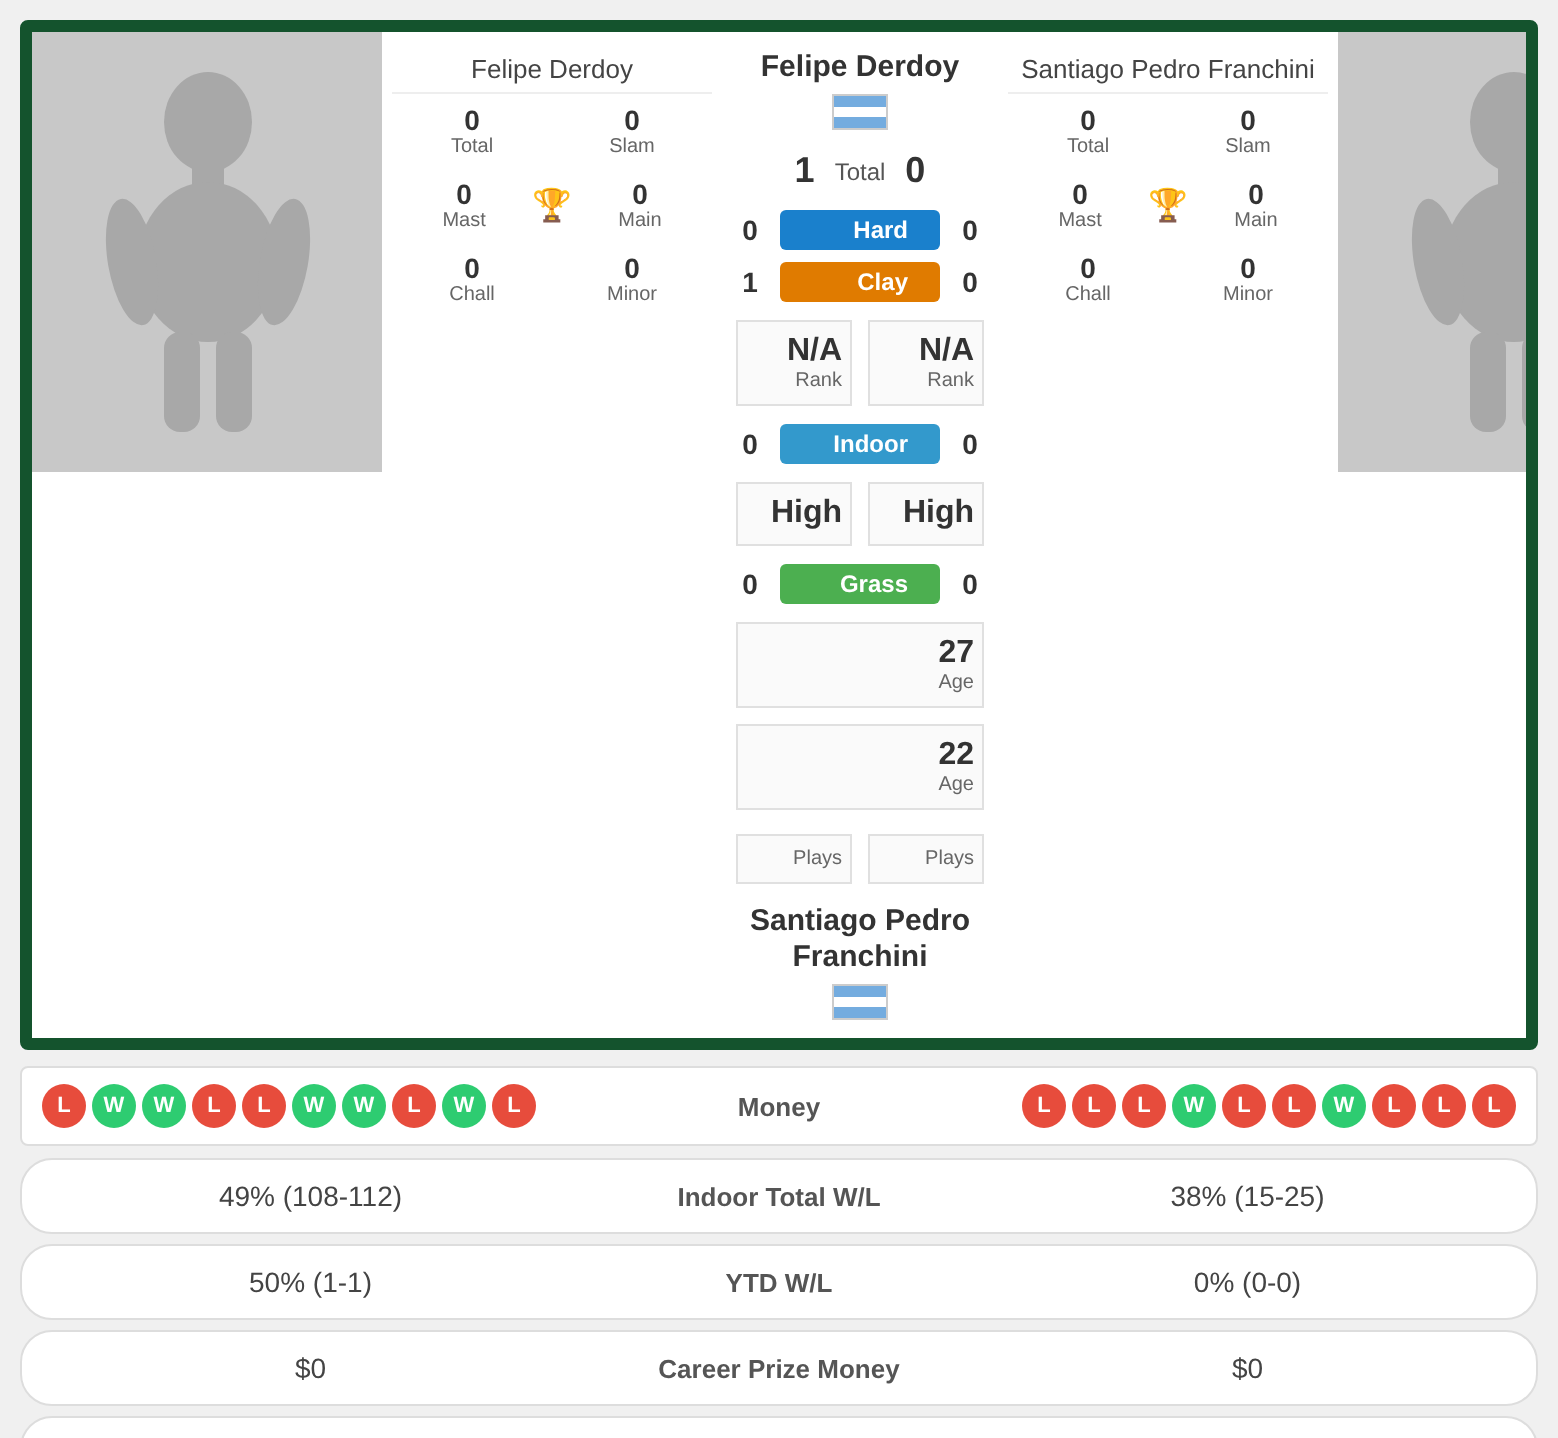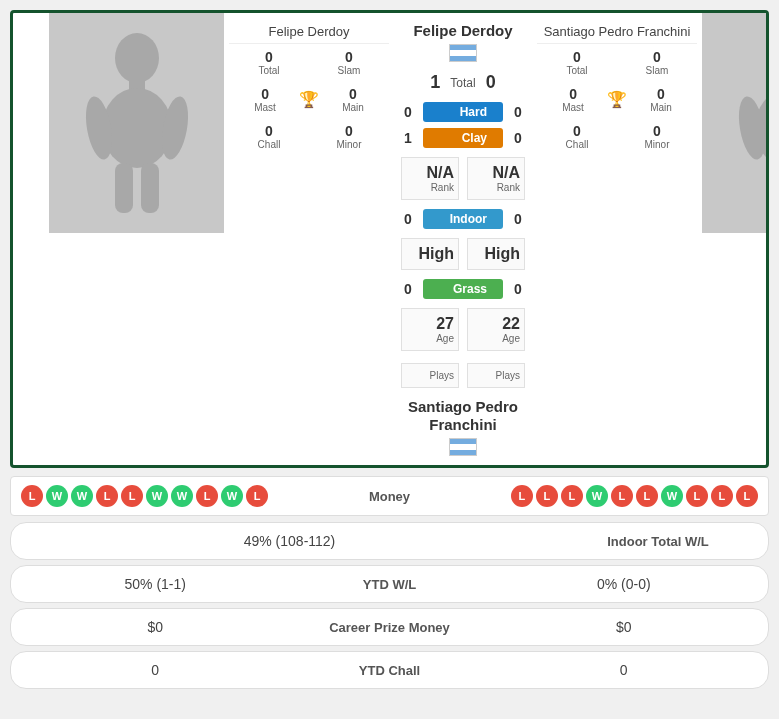--- a/index.html
+++ b/index.html
@@ -15,25 +15,24 @@
     .container {
       width: 779px;
       background: #f0f0f0;
       padding: 10px;
     }
 
     
     .players-section {
       display: flex;
       background: #fff;
-      border: 3px solid #14532d;
+      border: 6px solid #14532d;
       border-radius: 4px;
       margin-bottom: 8px;
       overflow: hidden;
-      padding-left: 36px;
     }
 
     
     .player-stats-left {
       width: 170px;
       flex-shrink: 0;
       background: #fff;
       padding: 5px;
     }
 
@@ -405,21 +404,21 @@
           <span class="mid-box-val">High</span>
         </div>
       </div>
 
       <div class="surface-row">
         <span class="surface-score">0</span>
         <span class="surface-badge badge-grass">Grass</span>
         <span class="surface-score">0</span>
       </div>
 
-      <div style="display:flex; width:100%; gap:4px; margin: 4px 0;">
+      <div style="display:flex; width:100%; gap:4px; margin: 4px 0; flex-direction: column;">
         <div class="mid-box">
           <span class="mid-box-val">27</span>
           <span class="mid-box-lbl">Age</span>
         </div>
         <div class="mid-box">
           <span class="mid-box-val">22</span>
           <span class="mid-box-lbl">Age</span>
         </div>
       </div>
 
@@ -518,20 +517,21 @@
         <div class="form-badge form-badge-l">L</div>
         <div class="form-badge form-badge-l">L</div>
         <div class="form-badge form-badge-l">L</div>
       </div>
   </div>
 
   <div id="stats-rows">
       <div class="stat-row">
         <div class="stat-row-left">49% (108-112)</div>
         <div class="stat-row-center">Indoor Total W/L</div>
+        <div class="stat-row-right">38% (15-25)</div>
       </div>
       <div class="stat-row">
         <div class="stat-row-left">50% (1-1)</div>
         <div class="stat-row-center">YTD W/L</div>
         <div class="stat-row-right">0% (0-0)</div>
       </div>
       <div class="stat-row">
         <div class="stat-row-left">$0</div>
         <div class="stat-row-center">Career Prize Money</div>
         <div class="stat-row-right">$0</div>

